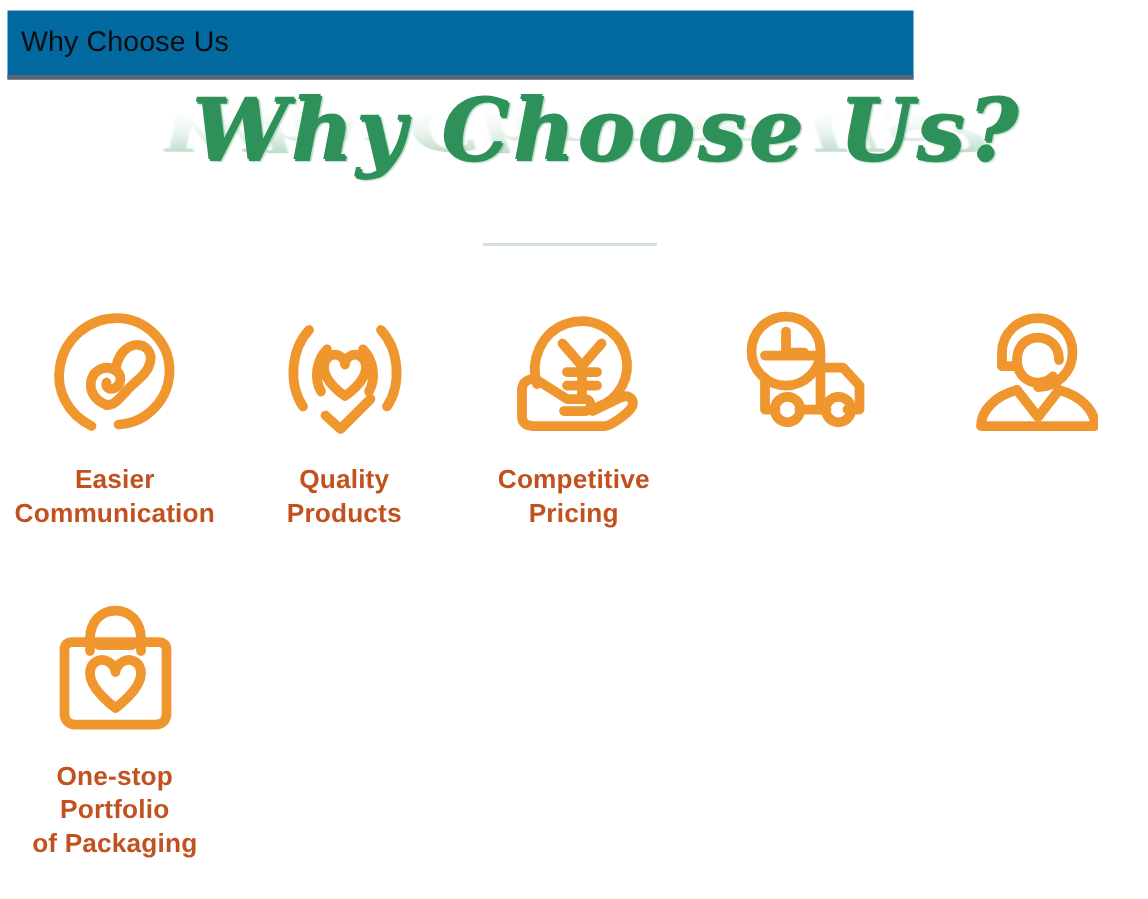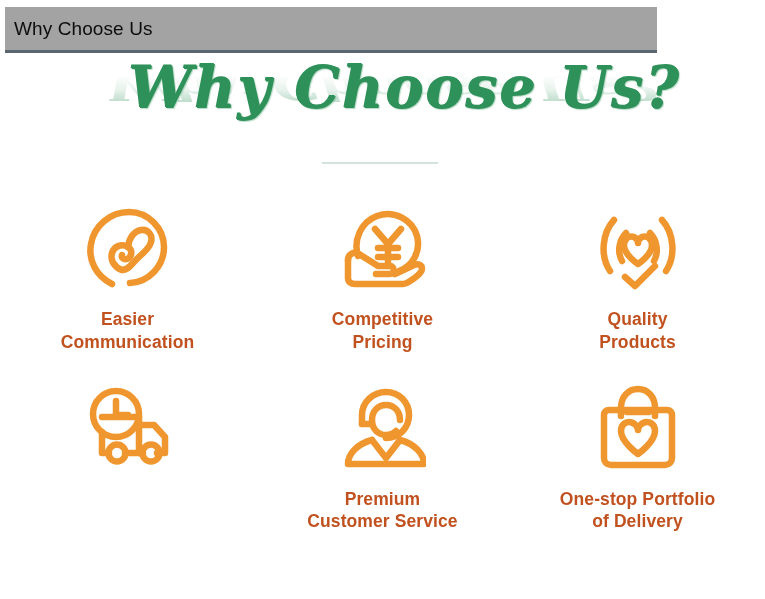--- a/index.html
+++ b/index.html
@@ -12,22 +12,22 @@
   #page {
     position:relative;
     width:765px; height:599px;
     background:#ffffff;
   }
 
   
   #title-bar {
     position:absolute;
     left:5px; top:7px;
-    width:652px; height:46px;
-    background:#a3a3a3;
+    width:604px; height:46px;
+    background:#0369a1;
     border-bottom:3px solid #5b6770;
     display:flex; align-items:center;
   }
   #title-bar-text {
     font-size:19px;
     color:#0d0d0d;
     padding-left:9px;
     letter-spacing:0.1px;
     white-space:nowrap;
   }
@@ -82,23 +82,23 @@
     width:116px; height:2px;
     background:#d4e2dc;
   }
 
   
   #features {
     position:absolute;
     left:0; top:196px;
     width:765px;
     display:grid;
-    grid-template-columns:repeat(3, 1fr);
+    grid-template-columns:repeat(5, 1fr);
     grid-template-rows:auto auto;
-    row-gap:22px;
+    row-gap:40px;
   }
   .feature {
     display:flex;
     flex-direction:column;
     align-items:center;
     justify-content:flex-start;
   }
   .feature-icon {
     width:100px; height:104px;
     display:flex; align-items:center; justify-content:center;
@@ -148,46 +148,46 @@
         </svg>
       </div>
       <div class="feature-label">Easier
 Communication</div>
     </div>
 
 
     <div class="feature">
       <div class="feature-icon">
         <svg width="86" height="88" viewBox="0 0 86 88" fill="none" stroke="#f0962f" stroke-width="6.5" stroke-linecap="round" stroke-linejoin="round">
+          <path d="M31 29 C24 36 22 48 27 57"></path>
+          <path d="M19 16 C7 29 5 52 15 67"></path>
+          <path d="M55 29 C62 36 64 48 59 57"></path>
+          <path d="M67 16 C79 29 81 52 71 67"></path>
+          <path d="M43 60 C43 60 29 51 29 41 C29 35 34 31 39 33 C41 34 43 36 43 39 C43 36 45 34 47 33 C52 31 57 35 57 41 C57 51 43 60 43 60 Z"></path>
+          <path d="M30 73 L40 82 L60 62"></path>
+        </svg>
+      </div>
+      <div class="feature-label">Quality
+Products</div>
+    </div>
+
+    <div class="feature">
+      <div class="feature-icon">
+        <svg width="86" height="88" viewBox="0 0 86 88" fill="none" stroke="#f0962f" stroke-width="6.5" stroke-linecap="round" stroke-linejoin="round">
           <path d="M18 52 C13 36 21 18 37 12 C54 6 72 15 77 32 C81 47 73 62 59 67"></path>
           <path d="M35 25 L48 40 L61 25"></path>
           <line x1="38" y1="44" x2="58" y2="44"></line>
           <line x1="38" y1="53" x2="58" y2="53"></line>
           <line x1="48" y1="40" x2="48" y2="62"></line>
           <path d="M8 56 C8 50 14 47 19 50 L38 62 H50 C55 62 55 70 50 70 H36"></path>
           <path d="M8 56 V74 C8 78 11 80 15 80 H63 C67 80 82 70 82 65 C82 61 78 59 74 61 L55 70"></path>
         </svg>
       </div>
       <div class="feature-label">Competitive
 Pricing</div>
-    </div>
-
-    <div class="feature">
-      <div class="feature-icon">
-        <svg width="86" height="88" viewBox="0 0 86 88" fill="none" stroke="#f0962f" stroke-width="6.5" stroke-linecap="round" stroke-linejoin="round">
-          <path d="M31 29 C24 36 22 48 27 57"></path>
-          <path d="M19 16 C7 29 5 52 15 67"></path>
-          <path d="M55 29 C62 36 64 48 59 57"></path>
-          <path d="M67 16 C79 29 81 52 71 67"></path>
-          <path d="M43 60 C43 60 29 51 29 41 C29 35 34 31 39 33 C41 34 43 36 43 39 C43 36 45 34 47 33 C52 31 57 35 57 41 C57 51 43 60 43 60 Z"></path>
-          <path d="M30 73 L40 82 L60 62"></path>
-        </svg>
-      </div>
-      <div class="feature-label">Quality
-Products</div>
     </div>
 
     <div class="feature">
       <div class="feature-icon">
         <svg width="86" height="88" viewBox="0 0 86 88" fill="none" stroke="#f0962f" stroke-width="6.5" stroke-linecap="round" stroke-linejoin="round">
           <circle cx="31" cy="30" r="23"></circle>
           <path d="M31 17 V31 H43"></path>
           <path d="M17 48 V69 H24"></path>
           <path d="M40 69 H54"></path>
           <path d="M54 33 H17"></path>
@@ -203,32 +203,30 @@
     <div class="feature">
       <div class="feature-icon">
         <svg width="86" height="88" viewBox="0 0 86 88" fill="none" stroke="#f0962f" stroke-width="6.5" stroke-linecap="round" stroke-linejoin="round">
           <path d="M22 40 V31 C22 18 33 8 46 8 C59 8 69 18 69 31 C69 44 59 54 46 54"></path>
           <path d="M22 40 H32"></path>
           <path d="M60 36 C60 27 54 21 46 21 C38 21 32 27 32 36 C32 45 38 51 46 51 C50 51 53 50 56 47"></path>
           <path d="M32 56 L46 74 L60 56"></path>
           <path d="M32 56 C17 60 8 70 8 80 H84 C84 70 75 60 60 56"></path>
         </svg>
       </div>
-      <div class="feature-label">Premium
-Customer Service</div>
     </div>
 
 
     <div class="feature">
       <div class="feature-icon">
         <svg width="86" height="88" viewBox="0 0 86 88" fill="none" stroke="#f0962f" stroke-width="6.5" stroke-linecap="round" stroke-linejoin="round">
           <path d="M14 26 H72 C75 26 77 28 77 31 V74 C77 78 74 81 70 81 H16 C12 81 9 78 9 74 V31 C9 28 11 26 14 26 Z"></path>
           <path d="M26 32 V24 C26 13 33 5 43 5 C53 5 60 13 60 24 V32"></path>
           <line x1="32" y1="28" x2="54" y2="28"></line>
           <path d="M43 70 C43 70 26 58 26 47 C26 40 32 36 38 39 C40 40 43 43 43 46 C43 43 46 40 48 39 C54 36 60 40 60 47 C60 58 43 70 43 70 Z"></path>
         </svg>
       </div>
       <div class="feature-label">One-stop Portfolio
-of Delivery</div>
+of Packaging</div>
     </div>
 
   </div>
 </div>
 
 </body></html>

